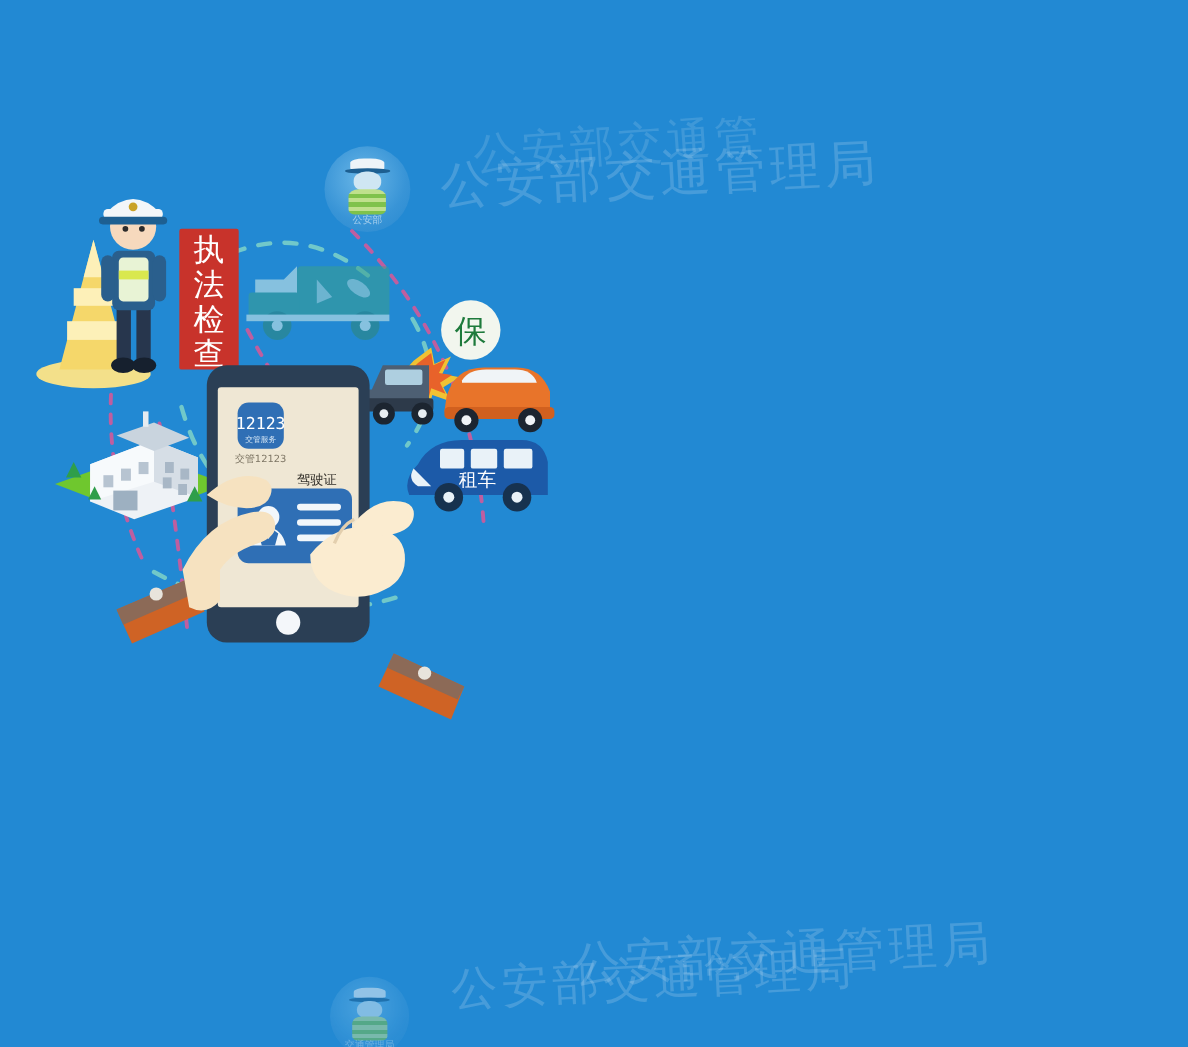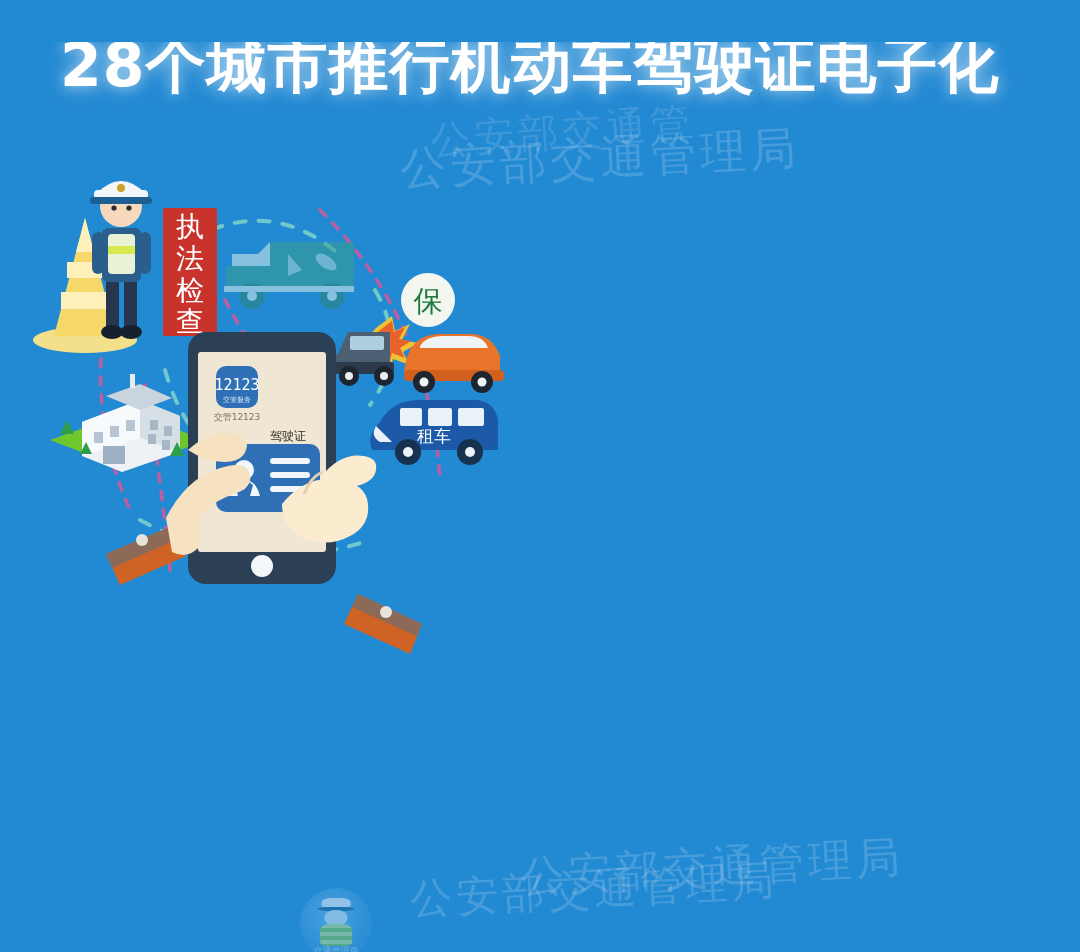--- a/index.html
+++ b/index.html
@@ -132,24 +132,28 @@
 </head>
 <body>
 
 <div id="page">
 
   <div class="wm" id="wm-title">公安部交通管</div>
   <div class="wm" id="wm-top">公安部交通管理局</div>
   <div class="wm" id="wm-mid">公安部交通管理局</div>
   <div class="wm" id="wm-bot">公安部交通管理局</div>
 
-  <div id="title-band">
-    <div id="title-text">28个城市推行机动车驾驶证电子化</div>
+
+  <div class="mascot" id="mascot-top">
+    <div class="m-hat"></div>
+    <div class="m-brim"></div>
+    <div class="m-face"></div>
+    <div class="m-body"></div>
+    <div class="m-text">公安部</div>
   </div>
-
 
   <div class="mascot" id="mascot-bot">
     <div class="m-hat"></div>
     <div class="m-brim"></div>
     <div class="m-face"></div>
     <div class="m-body"></div>
     <div class="m-text">交通管理局</div>
   </div>
 
   <div id="illustration">

